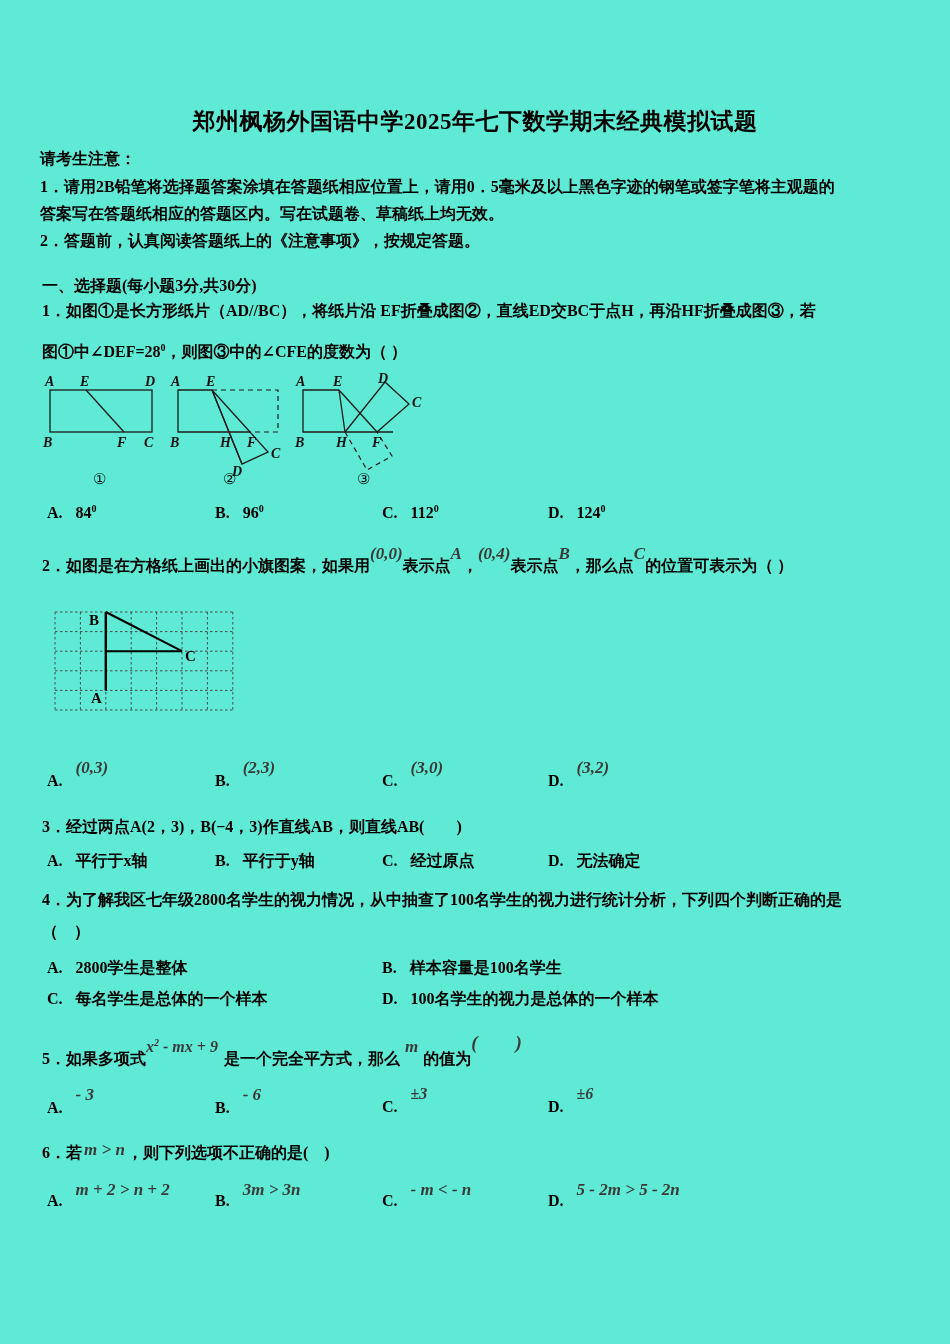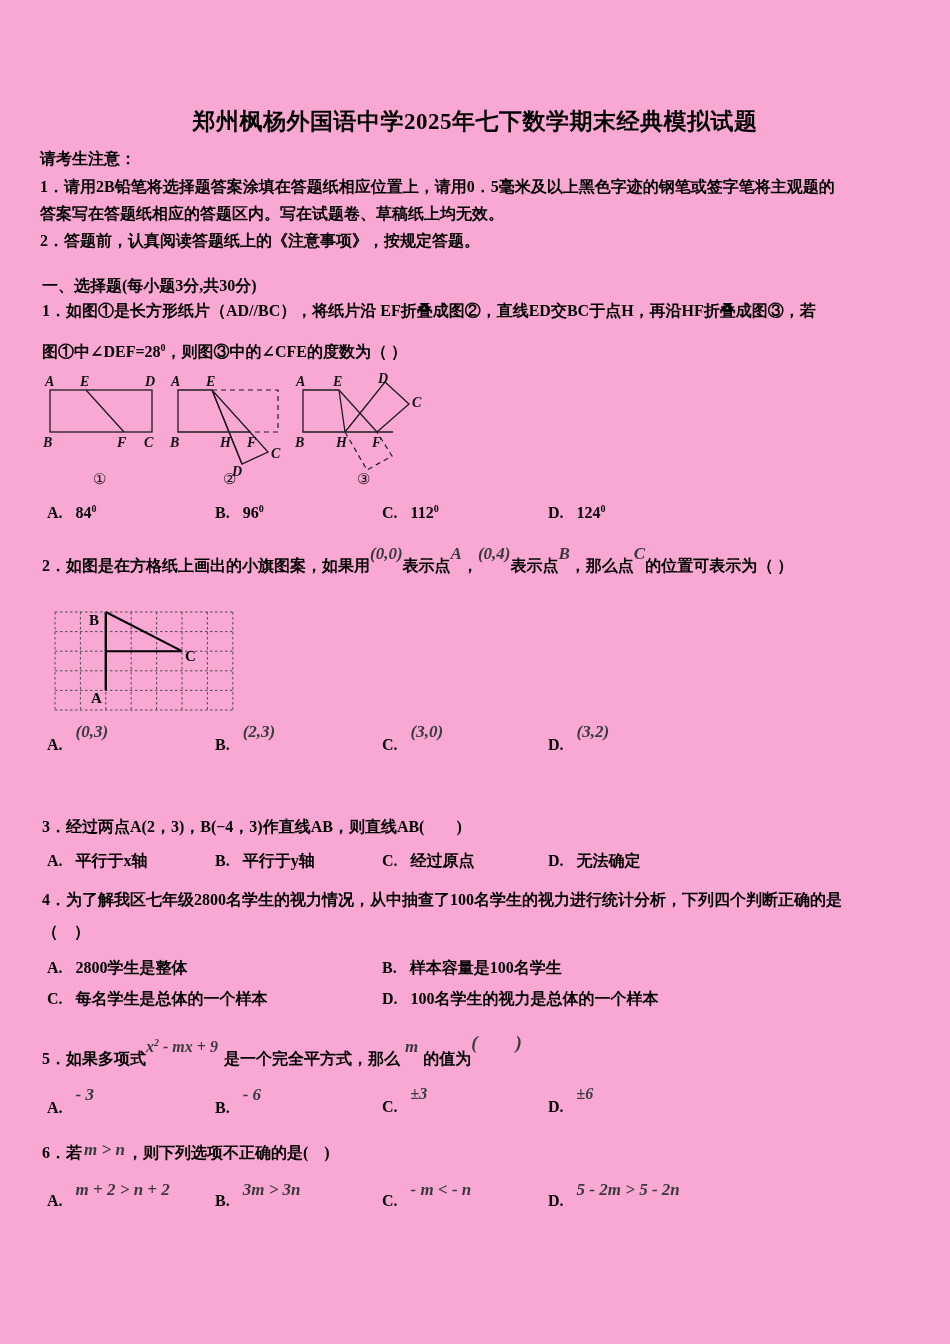--- a/index.html
+++ b/index.html
@@ -1,16 +1,16 @@
 <!DOCTYPE html>
 <html><head>
 <meta charset="utf-8">
 <style>
   html,body{margin:0;padding:0;background:#fff;}
-  .page{position:relative;width:950px;height:1344px;background:#f9a8d4;overflow:hidden;
+  .page{position:relative;width:950px;height:1344px;background:#5eead4;overflow:hidden;
         font-family:"Liberation Serif","DejaVu Serif",serif;color:#000;}
   .abs{position:absolute;white-space:nowrap;}
   .t{font-size:16px;font-weight:700;line-height:1.25;}
   .title{font-size:23px;font-weight:800;letter-spacing:0.5px;}
   .center{left:0;width:950px;text-align:center;}
   .math{font-style:italic;font-weight:700;color:#3a3a3a;}
   .raised{display:inline-block;transform:translateY(-12px);}
   .raised2{display:inline-block;transform:translateY(-13px);}
   .opt-letter{font-weight:700;margin-right:13px;}
   sup{font-size:10px;line-height:0;}
@@ -115,21 +115,21 @@
       <line x1="2" y1="112" x2="179.8" y2="112" class="grid"></line>
     </g>
     <line x1="52.8" y1="14" x2="52.8" y2="92.4" class="flag"></line>
     <line x1="52.8" y1="53.2" x2="129" y2="53.2" class="flag" style="stroke-width:2;"></line>
     <line x1="52.8" y1="14" x2="129" y2="53.2" class="flag" style="stroke-width:2;"></line>
     <text x="36" y="27" class="gridlab">B</text>
     <text x="132" y="63" class="gridlab">C</text>
     <text x="38" y="105" class="gridlab">A</text>
   </svg>
 
-  <div class="abs" style="left:0;top:734px;width:752px;height:30px;">
+  <div class="abs" style="left:0;top:770px;width:752px;height:30px;">
     <span class="abs t" style="left:47px;"><span class="opt-letter">A.</span><span class="math raised2" style="font-size:17px;">(0,3)</span></span>
     <span class="abs t" style="left:215px;"><span class="opt-letter">B.</span><span class="math raised2" style="font-size:17px;">(2,3)</span></span>
     <span class="abs t" style="left:382px;"><span class="opt-letter">C.</span><span class="math raised2" style="font-size:17px;">(3,0)</span></span>
     <span class="abs t" style="left:548px;"><span class="opt-letter">D.</span><span class="math raised2" style="font-size:17px;">(3,2)</span></span>
   </div>
 
   <div class="abs t" style="left:42px;top:817px;">3．经过两点A(2，3)，B(−4，3)作直线AB，则直线AB(　　)</div>
   <div class="abs" style="left:0;top:851px;width:926px;height:26px;">
     <span class="abs t" style="left:47px;"><span class="opt-letter">A.</span><span>平行于x轴</span></span>
     <span class="abs t" style="left:215px;"><span class="opt-letter">B.</span><span>平行于y轴</span></span>

